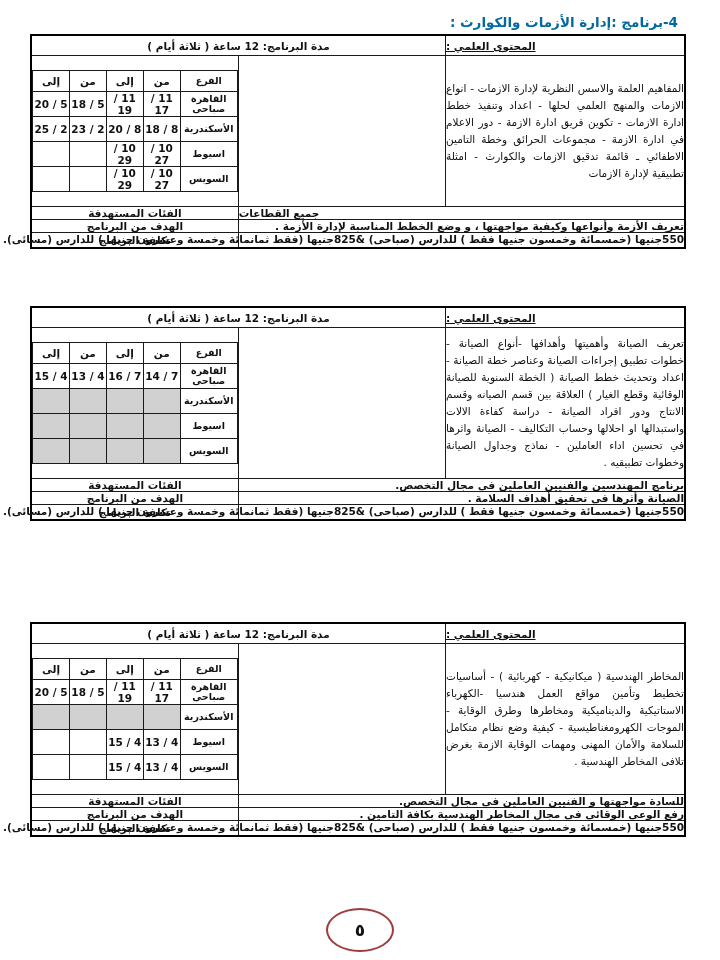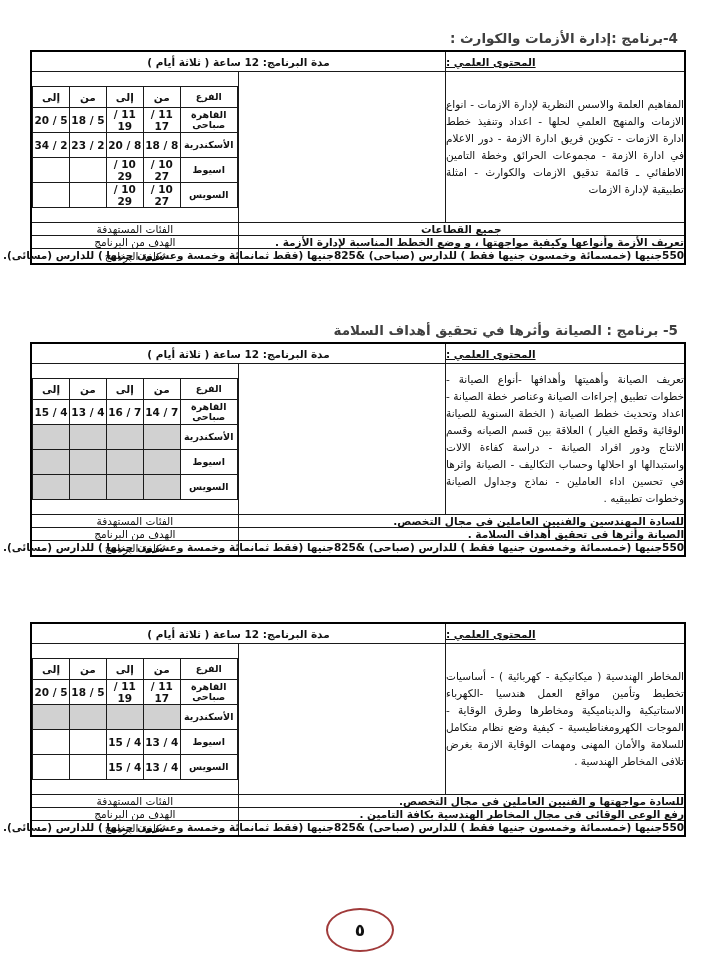--- a/index.html
+++ b/index.html
@@ -33,24 +33,23 @@
   .prog-4 { top: 14px; }
   .prog-5 { top: 306px; }
   .prog-6 { top: 622px; }
 
   .prog-title {
     text-align: right;
     font-size: 13.5px;
     font-weight: bold;
     letter-spacing: 0px;
     padding: 0 8px 4px 0;
-    color: #404040;
+    color: #0369a1;
     white-space: nowrap;
     direction: rtl;
-    margin-top: 16px;
   }
 
   table.prog-table {
     width: 100%;
     border-collapse: collapse;
     table-layout: fixed;
     direction: rtl;
     background: #fff;
   }
   table.prog-table td, table.prog-table th {
@@ -130,41 +129,41 @@
     text-align-last: right;
     vertical-align: top;
     direction: rtl;
     color: #111;
     margin-left: 30px;
   }
 
   
   .info-label {
     text-align: center;
-    font-weight: normal;
+    font-weight: bold;
     font-size: 11.5px;
     width: 88px;
     padding: 3px 2px;
     white-space: nowrap;
   }
   .info-value {
     font-size: 11px;
     font-weight: bold;
     padding: 3px 6px;
   }
   .cost-value {
     text-align: left;
     font-size: 8.2px;
     font-weight: bold;
     padding: 3px 4px;
     line-height: 1.3;
     white-space: nowrap;
   }
   .target-value {
-    text-align: center;
+    text-align: left;
     font-size: 11px;
     font-weight: bold;
     padding: 3px 6px;
   }
 
   
   .page-number {
     position: absolute;
     left: 0;
     right: 0;
@@ -218,21 +217,21 @@
               <td>11 / 17</td>
               <td>11 / 19</td>
               <td>5 / 18</td>
               <td>5 / 20</td>
             </tr>
             <tr>
               <td class="branch">الأسكندرية</td>
               <td>8 / 18</td>
               <td>8 / 20</td>
               <td>2 / 23</td>
-              <td>2 / 34</td>
+              <td>2 / 25</td>
             </tr>
             <tr>
               <td class="branch">اسيوط</td>
               <td>10 / 27</td>
               <td>10 / 29</td>
               <td></td>
               <td></td>
             </tr>
             <tr>
               <td class="branch">السويس</td>
@@ -255,21 +254,20 @@
       </tr>
       <tr>
         <td class="cost-value" colspan="2">550جنيها (خمسمائة وخمسون جنيها فقط ) للدارس (صباحى) &amp;825جنيها (فقط ثمانمائة وخمسة وعشرون جنيها ) للدارس (مسائى).</td>
         <td class="info-label">تكلفة البرنامج</td>
       </tr>
     </tbody>
       </table>
   </div>
 
   <div class="program prog-5">
-    <div class="prog-title">5- برنامج : الصيانة وأثرها في تحقيق أهداف السلامة</div>
     <table class="prog-table outer-frame">
       <tbody>
           <tr>
         <td class="content-head" style="width:238px"><span>المحتوى العلمي :</span></td>
         <td class="duration-cell" colspan="2">مدة البرنامج: 12 ساعة ( ثلاثة أيام )</td>
       </tr>
       <tr>
         <td class="content-cell" style="height:150px">تعريف الصيانة وأهميتها وأهدافها -أنواع الصيانة - خطوات تطبيق إجراءات الصيانة وعناصر خطة الصيانة - اعداد وتحديث خطط الصيانة ( الخطة السنوية للصيانة الوقائية وقطع الغيار ) العلاقة بين قسم الصيانه وقسم الانتاج ودور افراد الصيانة - دراسة كفاءة الالات واستبدالها او احلالها وحساب التكاليف - الصيانة واثرها في تحسين اداء العاملين - نماذج وجداول الصيانة وخطوات تطبيقيه .</td>
         <td class="blank-cell" style="width:152px"></td>
         <td class="sched-holder" style="width:250px">
@@ -308,21 +306,21 @@
               <td class="shaded"></td>
               <td class="shaded"></td>
               <td class="shaded"></td>
               <td class="shaded"></td>
             </tr>
           </tbody>
               </table>
         </td>
       </tr>
       <tr>
-        <td class="info-value" colspan="2">للسادة المهندسين والفنيين العاملين في مجال التخصص.</td>
+        <td class="info-value" colspan="2">برنامج المهندسين والفنيين العاملين في مجال التخصص.</td>
         <td class="info-label">الفئات المستهدفة</td>
       </tr>
       <tr>
         <td class="info-value" colspan="2">الصيانة وأثرها فى تحقيق أهداف السلامة .</td>
         <td class="info-label">الهدف من البرنامج</td>
       </tr>
       <tr>
         <td class="cost-value" colspan="2">550جنيها (خمسمائة وخمسون جنيها فقط ) للدارس (صباحى) &amp;825جنيها (فقط ثمانمائة وخمسة وعشرون جنيها ) للدارس (مسائى).</td>
         <td class="info-label">تكلفة البرنامج</td>
       </tr>

